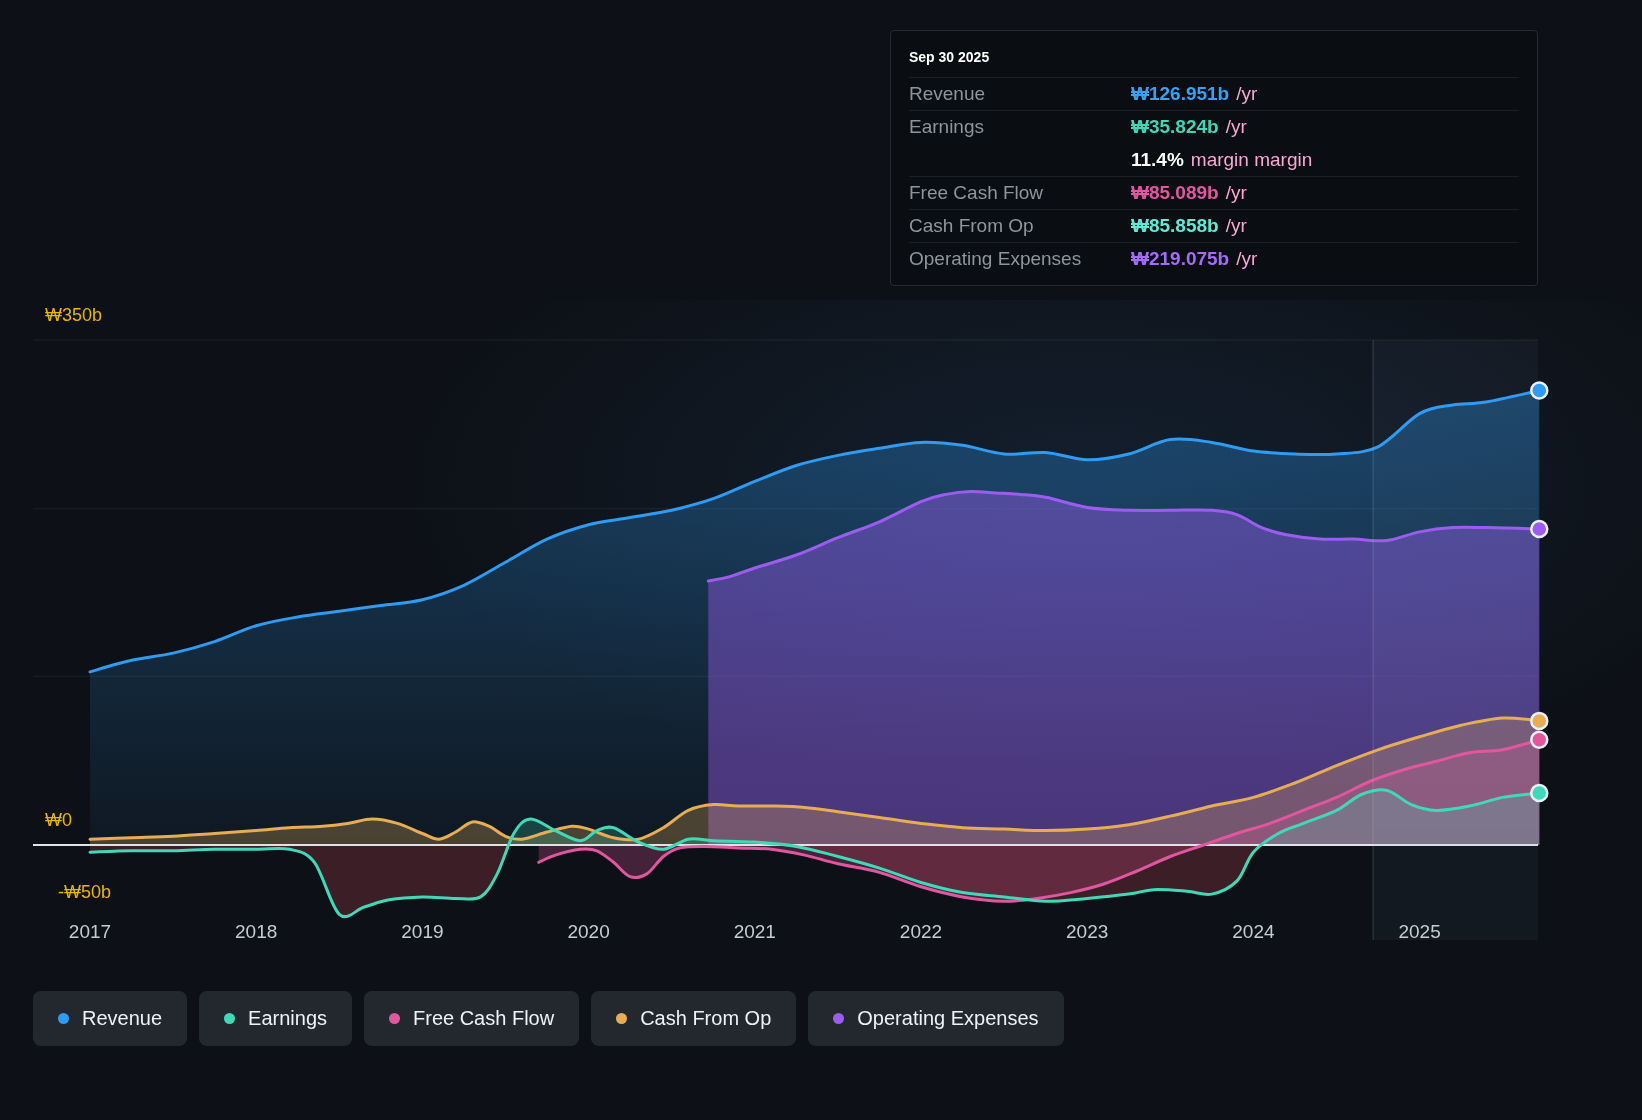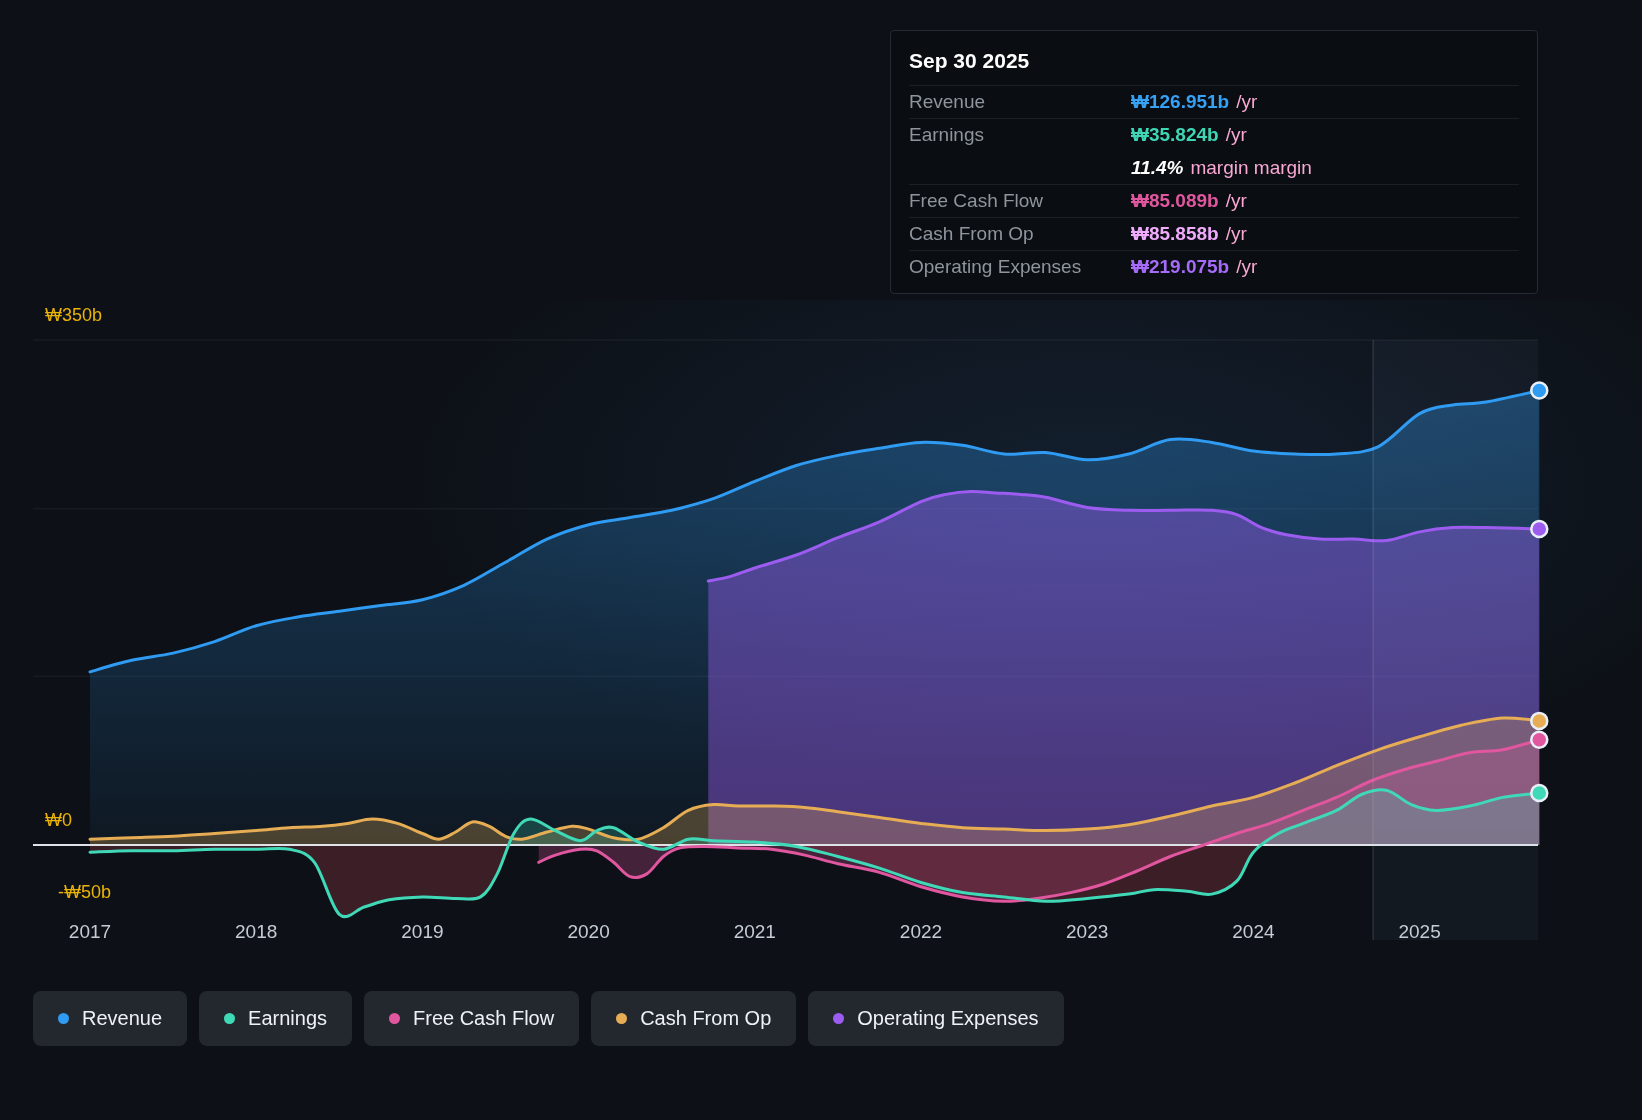--- a/index.html
+++ b/index.html
@@ -15,21 +15,21 @@
     pointer-events:none; z-index:0;
   }
   #chart-svg { position:absolute; left:0; top:300px; z-index:1; }
   #chart-svg text { font-family:"Liberation Sans", sans-serif; }
 
   .tooltip {
     position:absolute; left:890px; top:30px; width:648px; z-index:5;
     background:#0a0d11; border:1px solid #262b31; border-radius:4px;
     padding:12px 18px 10px 18px;
   }
-  .tt-title { font-size:21px; font-weight:bold; color:#ffffff; padding:6px 0 12px 0; }
+  .tt-title { font-size:14px; font-weight:bold; color:#ffffff; padding:6px 0 12px 0; }
   .tt-row { display:flex; align-items:center; height:33px; font-size:19px; }
   .tt-row.divided { border-top:1px solid rgba(255,255,255,0.08); }
   .tt-label { width:222px; flex-shrink:0; color:#8e959d; }
   .tt-value { font-weight:bold; }
   .tt-suffix { color:#f9a8d4; margin-left:7px; }
 
   .y-label { position:absolute; left:45px; font-size:18px; color:#eab308; z-index:2; }
 
   .legend { position:absolute; left:33px; top:991px; display:flex; gap:12px; z-index:2; }
   .legend-item {
@@ -51,31 +51,31 @@
         <span class="tt-value" style="color: rgb(54, 162, 245);">₩126.951b</span>
         <span class="tt-suffix">/yr</span>
       </div>
       <div class="tt-row divided">
         <span class="tt-label">Earnings</span>
         <span class="tt-value" style="color: rgb(63, 214, 181);">₩35.824b</span>
         <span class="tt-suffix">/yr</span>
       </div>
       <div class="tt-row">
         <span class="tt-label"></span>
-        <span class="tt-value" style="color: rgb(255, 255, 255); font-style: italic;">11.4%</span>
+        <span class="tt-value" style="color: rgb(255, 255, 255);">11.4%</span>
         <span class="tt-suffix">margin margin</span>
       </div>
       <div class="tt-row divided">
         <span class="tt-label">Free Cash Flow</span>
         <span class="tt-value" style="color: rgb(224, 86, 159);">₩85.089b</span>
         <span class="tt-suffix">/yr</span>
       </div>
       <div class="tt-row divided">
         <span class="tt-label">Cash From Op</span>
-        <span class="tt-value" style="color: #f0abfc;">₩85.858b</span>
+        <span class="tt-value" style="color: #5eead4;">₩85.858b</span>
         <span class="tt-suffix">/yr</span>
       </div>
       <div class="tt-row divided">
         <span class="tt-label">Operating Expenses</span>
         <span class="tt-value" style="color: rgb(166, 107, 248);">₩219.075b</span>
         <span class="tt-suffix">/yr</span>
       </div>
     </div>
 </div>
 

